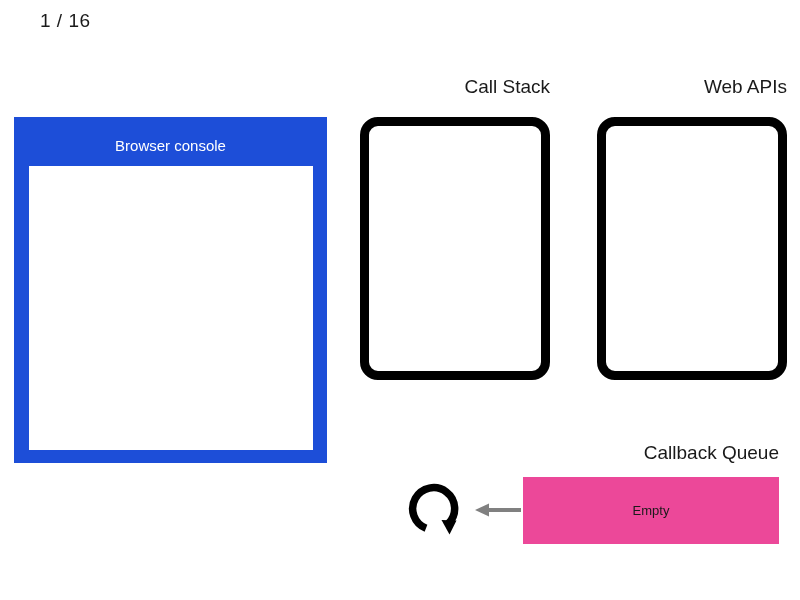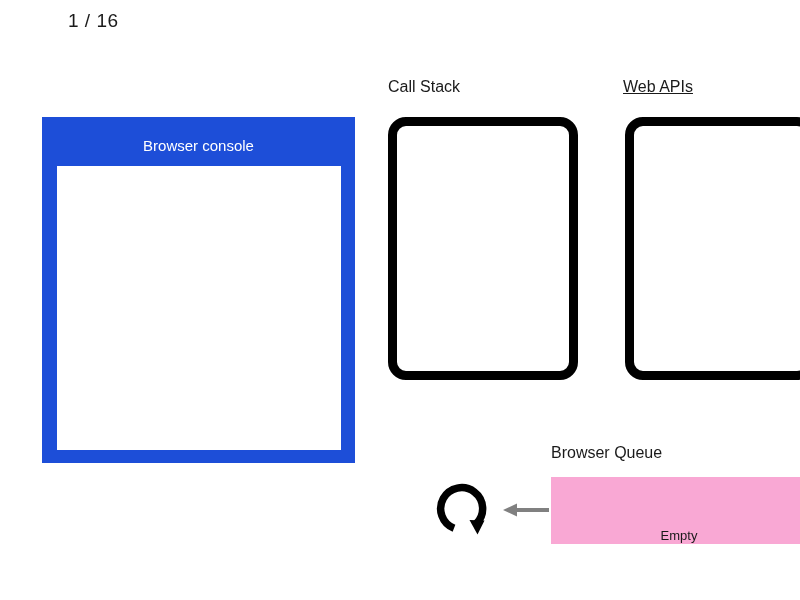--- a/index.html
+++ b/index.html
@@ -12,21 +12,20 @@
     background: #ffffff;
     font-family: "Liberation Sans", sans-serif;
     color: #1a1a1a;
     overflow: hidden;
     position: relative;
   }
 
   .stage {
     position: absolute;
     inset: 0;
-    margin-left: 28px;
   }
 
   
   #slide-counter {
     position: absolute;
     left: 40px;
     top: 10px;
     font-size: 19px;
     color: #1a1a1a;
     letter-spacing: 0.5px;
@@ -58,28 +57,28 @@
     left: 15px;
     top: 49px;
     width: 284px;
     height: 284px;
     background: #ffffff;
   }
 
   
   .panel-header {
     position: absolute;
-    text-align: left;
-    font-size: 16px;
+    text-align: right;
+    font-size: 19px;
     color: #1a1a1a;
     white-space: nowrap;
     line-height: 22px;
   }
   #call-stack-header  { left: 360px; top: 76px;  width: 190px; }
-  #web-apis-header    { left: 595px; top: 76px;  width: 192px; text-decoration: underline; }
+  #web-apis-header    { left: 595px; top: 76px;  width: 192px; }
   #event-loop-header  { left: 360px; top: 442px; width: 144px; }
   #callback-queue-header { left: 523px; top: 442px; width: 256px; }
 
   
   .stack-box {
     position: absolute;
     box-sizing: border-box;
     background: #ffffff;
     border: 9px solid #000000;
     border-radius: 18px;
@@ -113,23 +112,23 @@
     height: 20px;
   }
 
   
   #callback-queue-box {
     position: absolute;
     left: 523px;
     top: 477px;
     width: 256px;
     height: 67px;
-    background: #f9a8d4;
+    background: #ec4899;
     display: flex;
-    align-items: flex-end;
+    align-items: center;
     justify-content: center;
   }
   #callback-queue-status {
     font-size: 13px;
     color: #1a1a1a;
     line-height: 16px;
   }
 </style>
 </head>
 <body>
@@ -162,18 +161,18 @@
     </svg>
   </div>
 
   <div id="event-loop-arrow">
     <svg viewBox="0 0 48 20" width="48" height="20" aria-hidden="true">
       <line x1="48" y1="10" x2="14" y2="10" stroke="#808080" stroke-width="4"></line>
       <polygon points="2,10 16,3.5 16,16.5" fill="#808080"></polygon>
     </svg>
   </div>
 
-  <div id="callback-queue-header" class="panel-header">Browser Queue</div>
+  <div id="callback-queue-header" class="panel-header">Callback Queue</div>
   <div id="callback-queue-box">
     <div id="callback-queue-status">Empty</div>
   </div>
 
 </div>
 
 </body></html>

